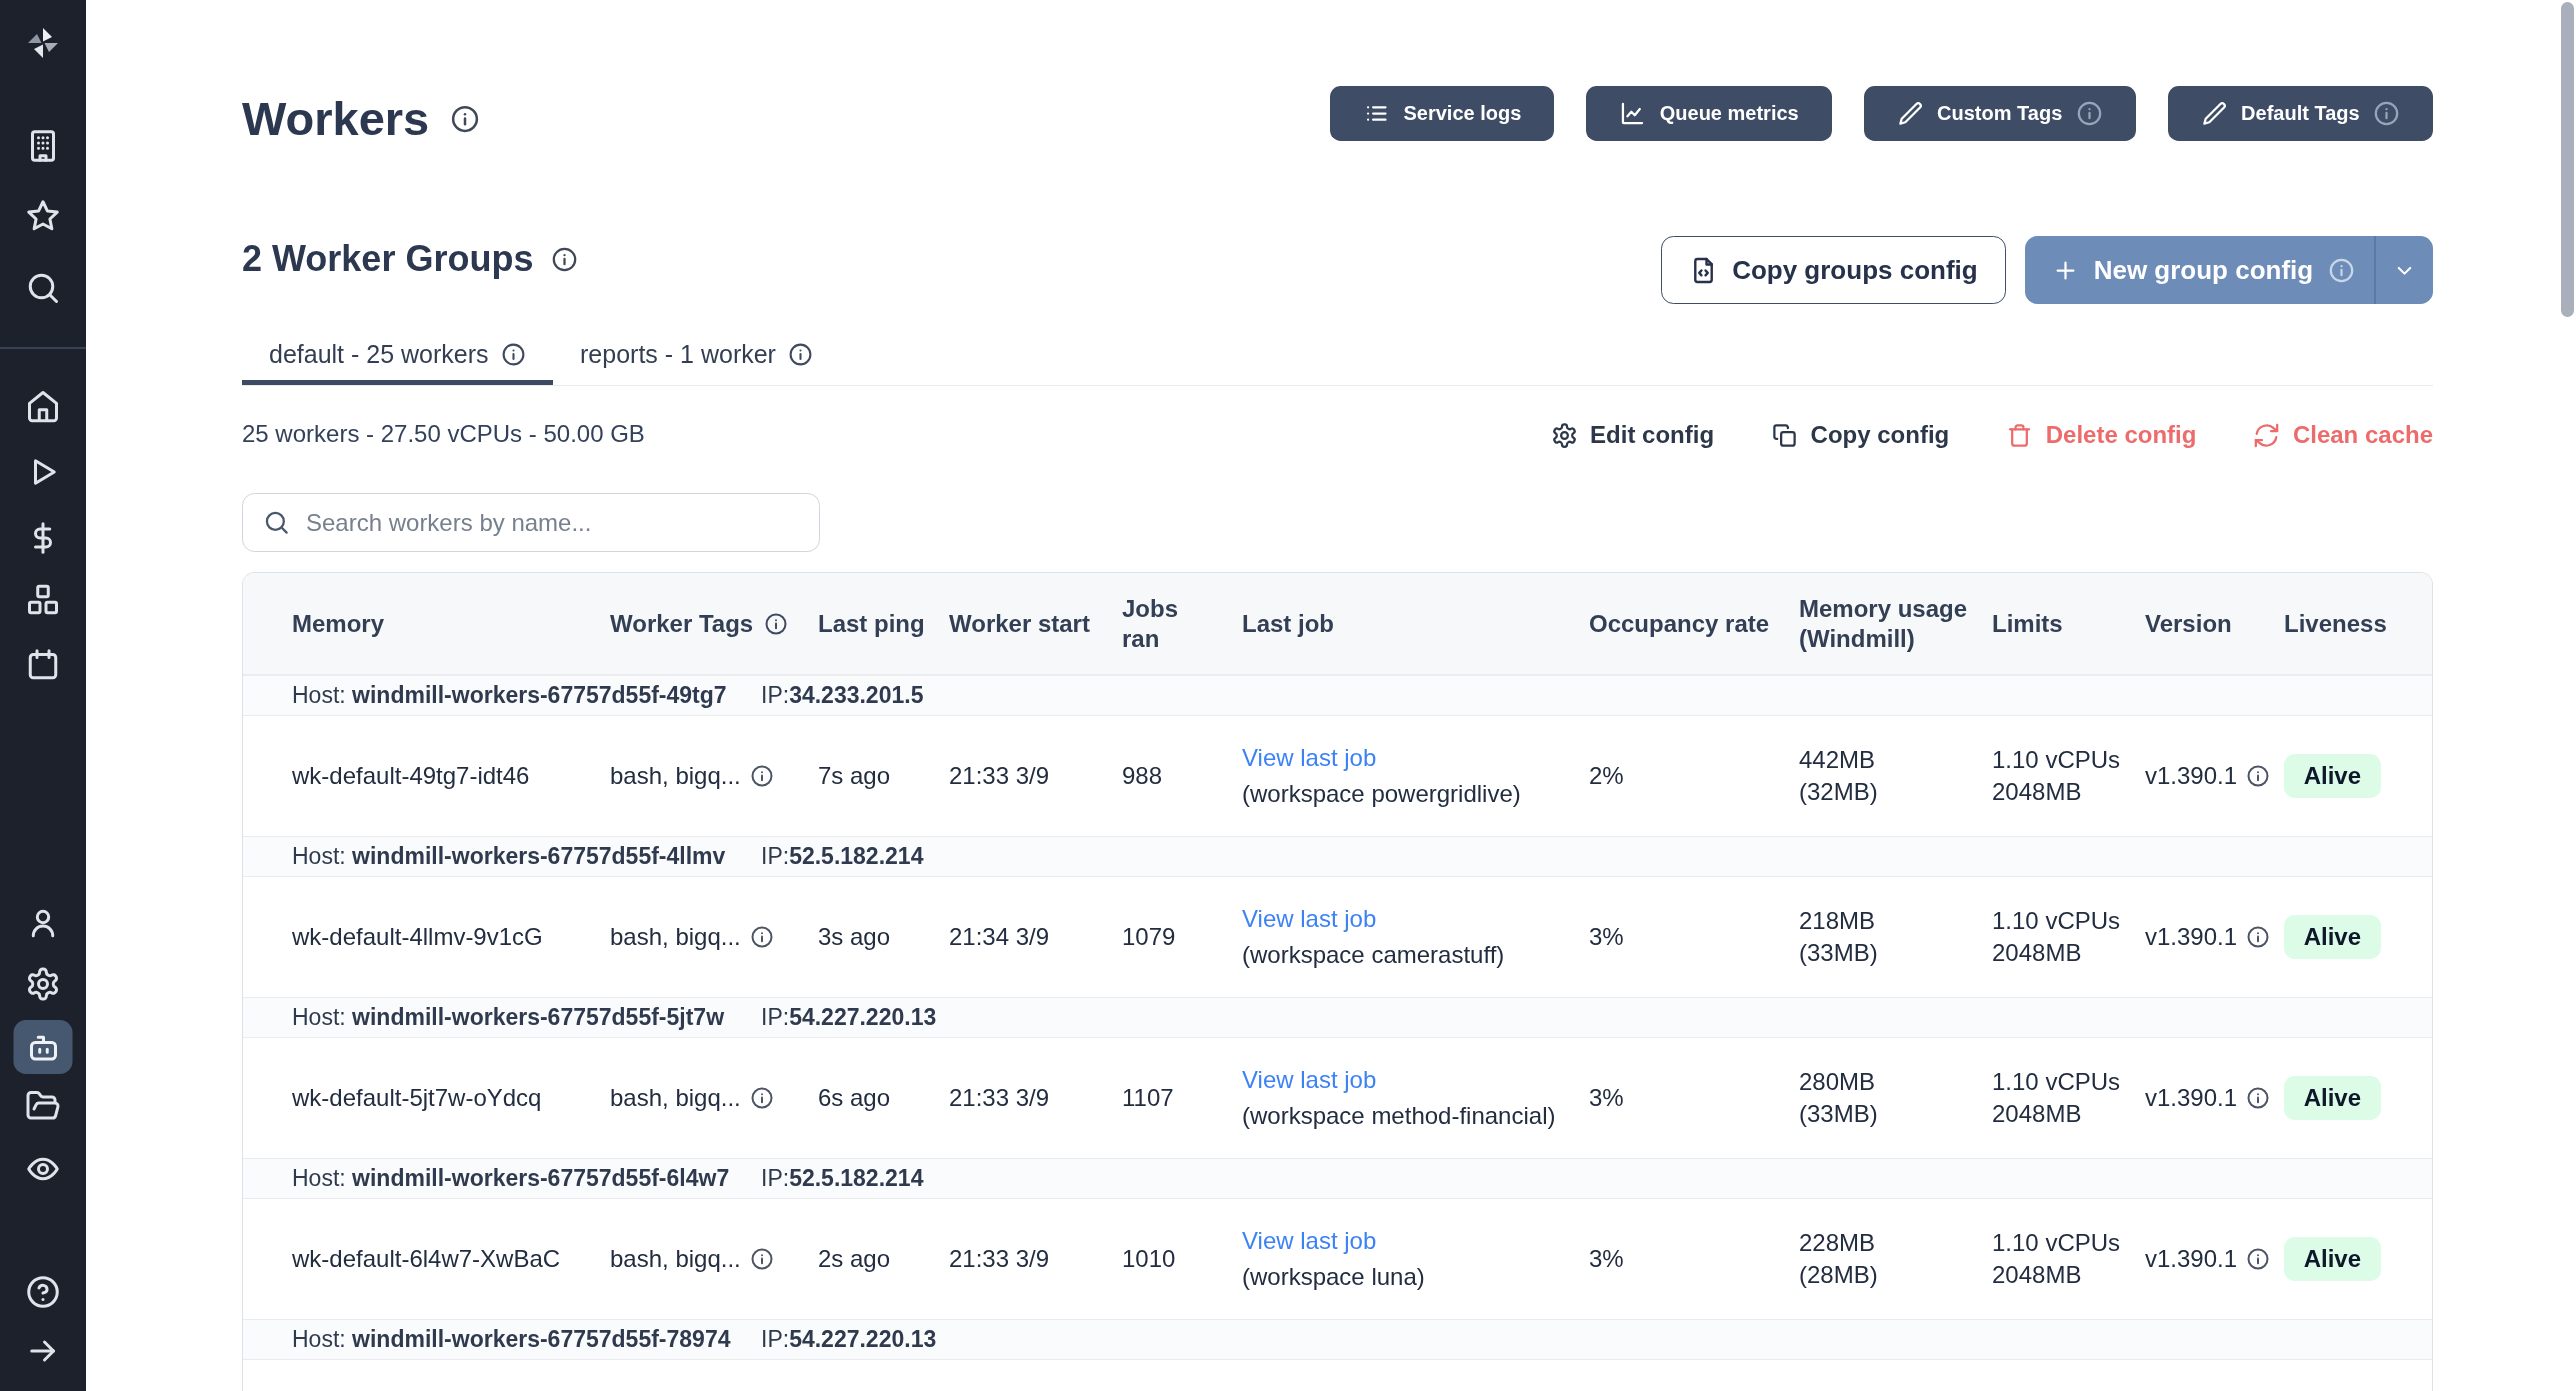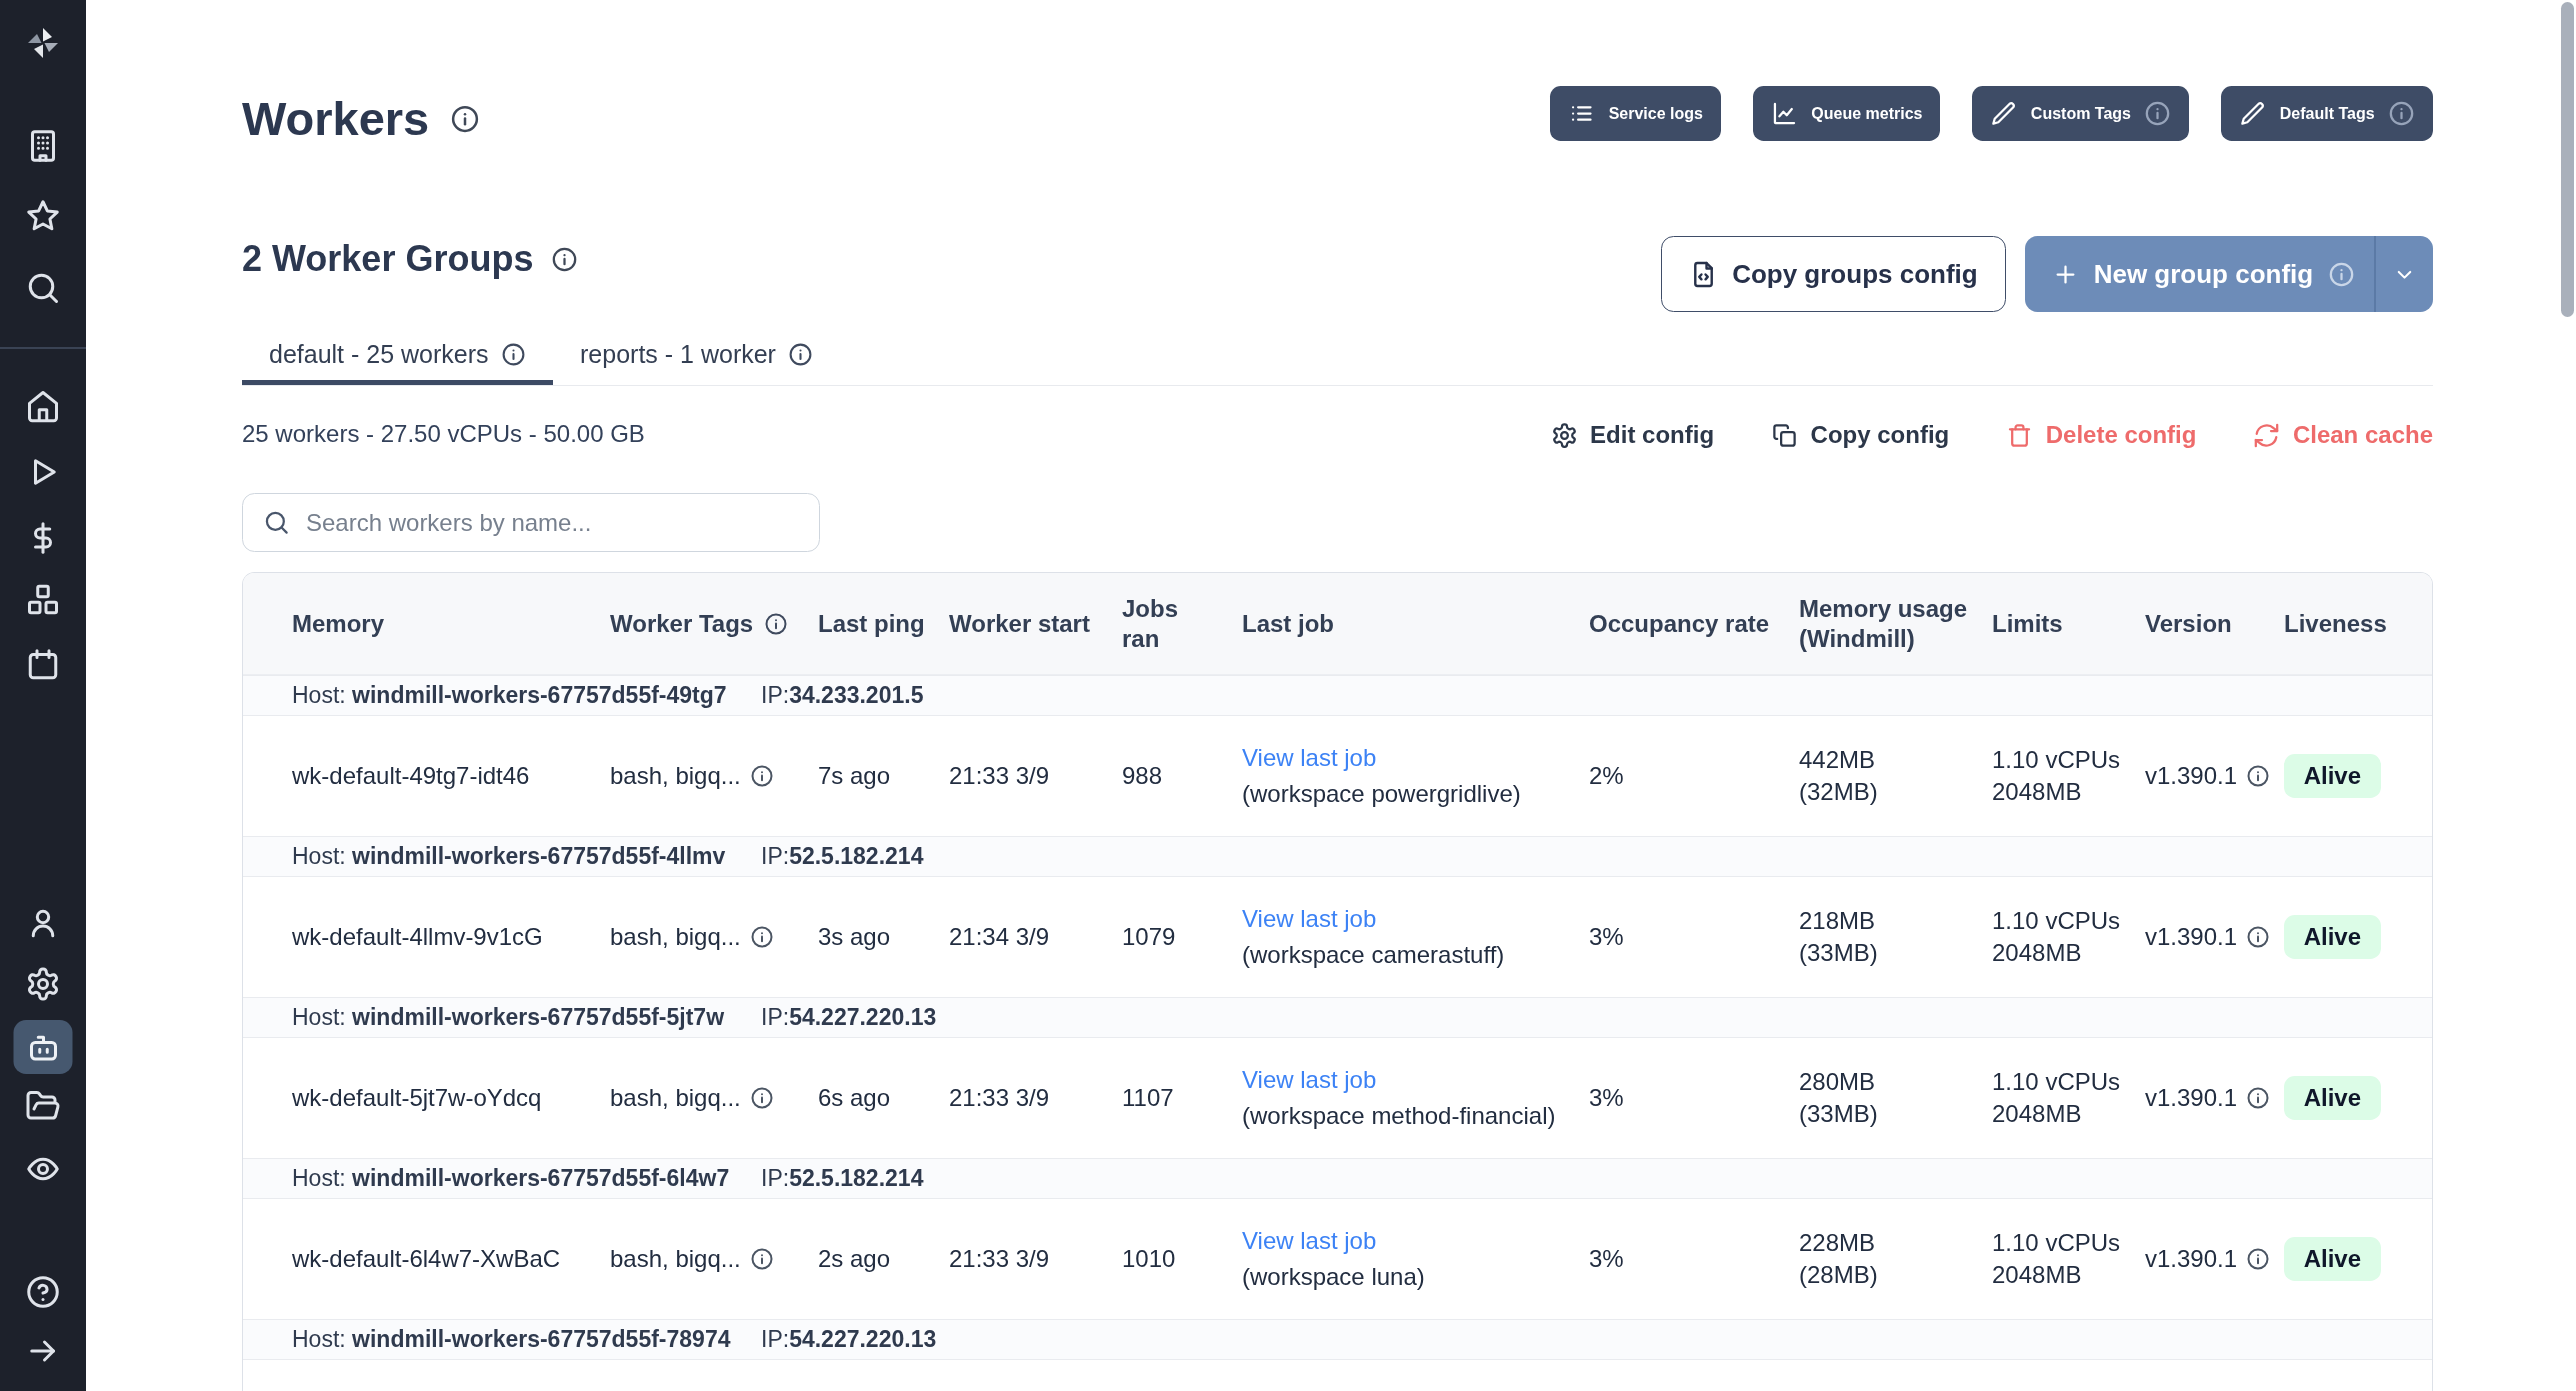--- a/index.html
+++ b/index.html
@@ -17,28 +17,28 @@
   .active-pill{position:absolute;left:43px;top:1047px;transform:translate(-50%,-50%);
        width:59px;height:54px;background:#46586f;border-radius:12.5px;display:flex;
        align-items:center;justify-content:center;color:#eef1f5;cursor:pointer}
   .active-pill svg{width:36px;height:36px}
   
   .page-title{position:absolute;left:242px;top:91px;display:flex;align-items:center;gap:21px;
        font-size:47px;font-weight:700;color:#2c3850}
   .page-title .ic{width:30px;height:30px;color:#3f4857}
   .top-buttons{position:absolute;top:86px;right:143px;display:flex;gap:32px}
   .dbtn{height:55px;background:#3e4c66;border-radius:10.7px;color:#fff;display:flex;align-items:center;
-       gap:13.4px;padding:0 18px;font-size:16px;font-weight:600;cursor:pointer;border:none}
+       gap:13.4px;padding:0 33px;font-size:20px;font-weight:600;cursor:pointer;border:none}
   .dbtn .ic{width:27px;height:27px}
   .dbtn .i-info{color:#97a4ba}
   
   .groups-title{position:absolute;left:242px;top:238px;display:flex;align-items:center;gap:18px;
        font-size:36px;font-weight:700;color:#2c3850}
   .groups-title .ic{width:27px;height:27px;color:#3f4857}
-  .group-buttons{position:absolute;top:236px;right:143px;display:flex;gap:19.7px;height:76px}
+  .group-buttons{position:absolute;top:236px;right:143px;display:flex;gap:19.7px;height:68px}
   .btn-outline{background:#fff;border:1.8px solid #3f4d68;border-radius:12.5px;color:#27314a;
        font-size:26px;font-weight:600;display:flex;align-items:center;gap:14.3px;padding:0 27px;cursor:pointer}
   .btn-outline .ic{width:29px;height:29px}
   .btn-split{background:#6d8cb8;border-radius:12.5px;color:#fff;display:flex;align-items:stretch;cursor:pointer}
   .btn-split .main{display:flex;align-items:center;gap:14.3px;padding:0 19.7px 0 27px;font-size:26px;font-weight:600}
   .btn-split .ic{width:27px;height:27px}
   .btn-split .i-info{color:#c9d6e8}
   .btn-split .vdiv{width:1.8px;background:#5b7aa6}
   .btn-split .caret{width:57px;display:flex;align-items:center;justify-content:center}
   

